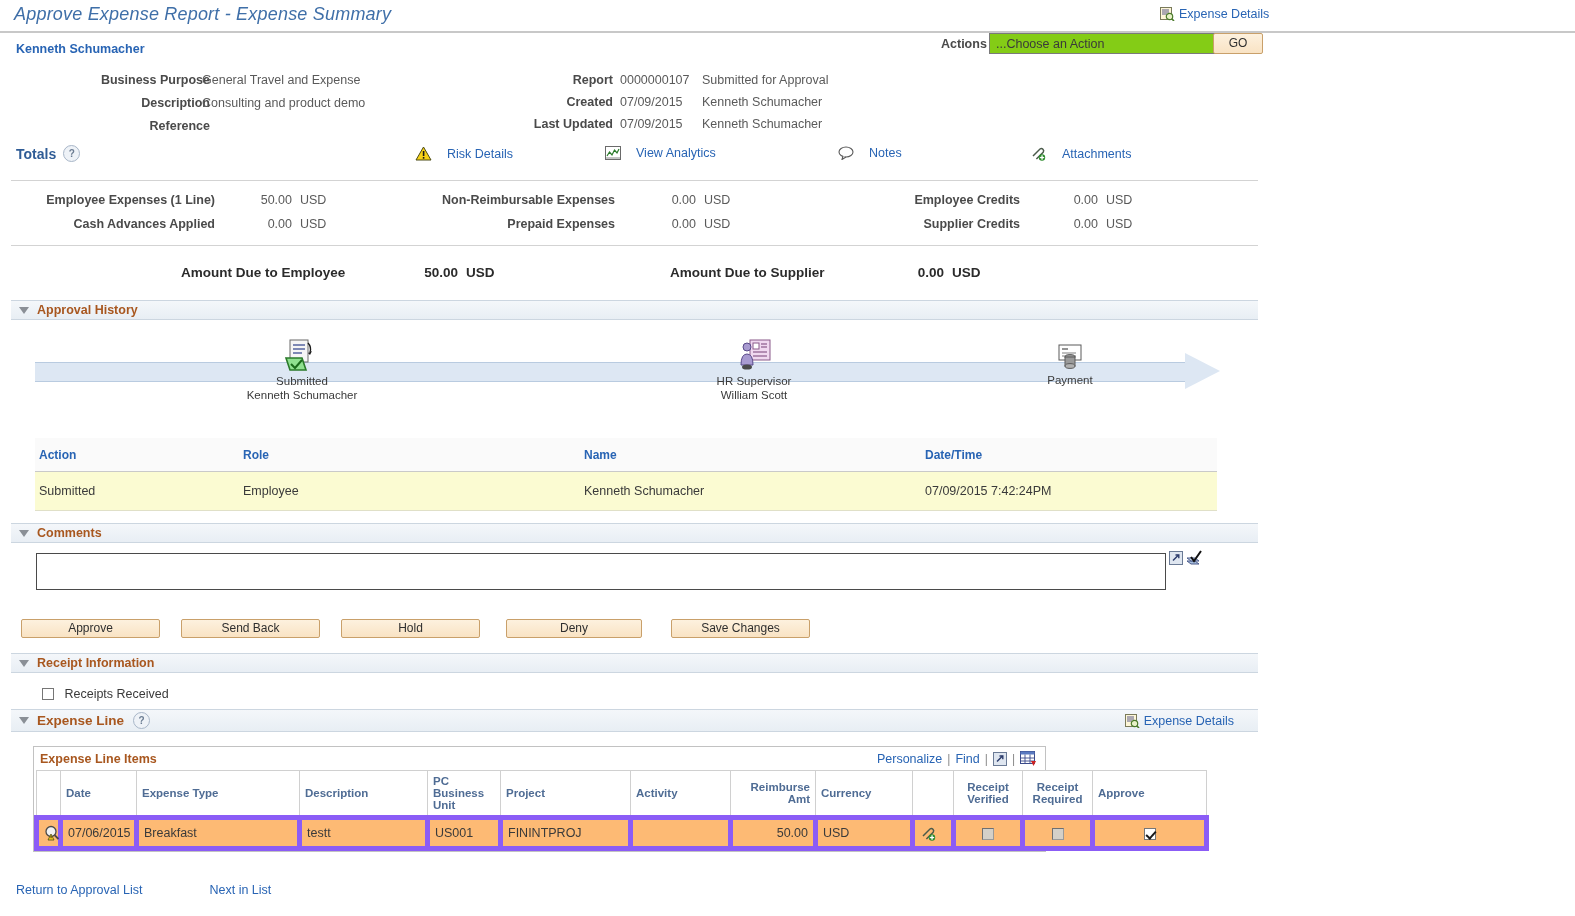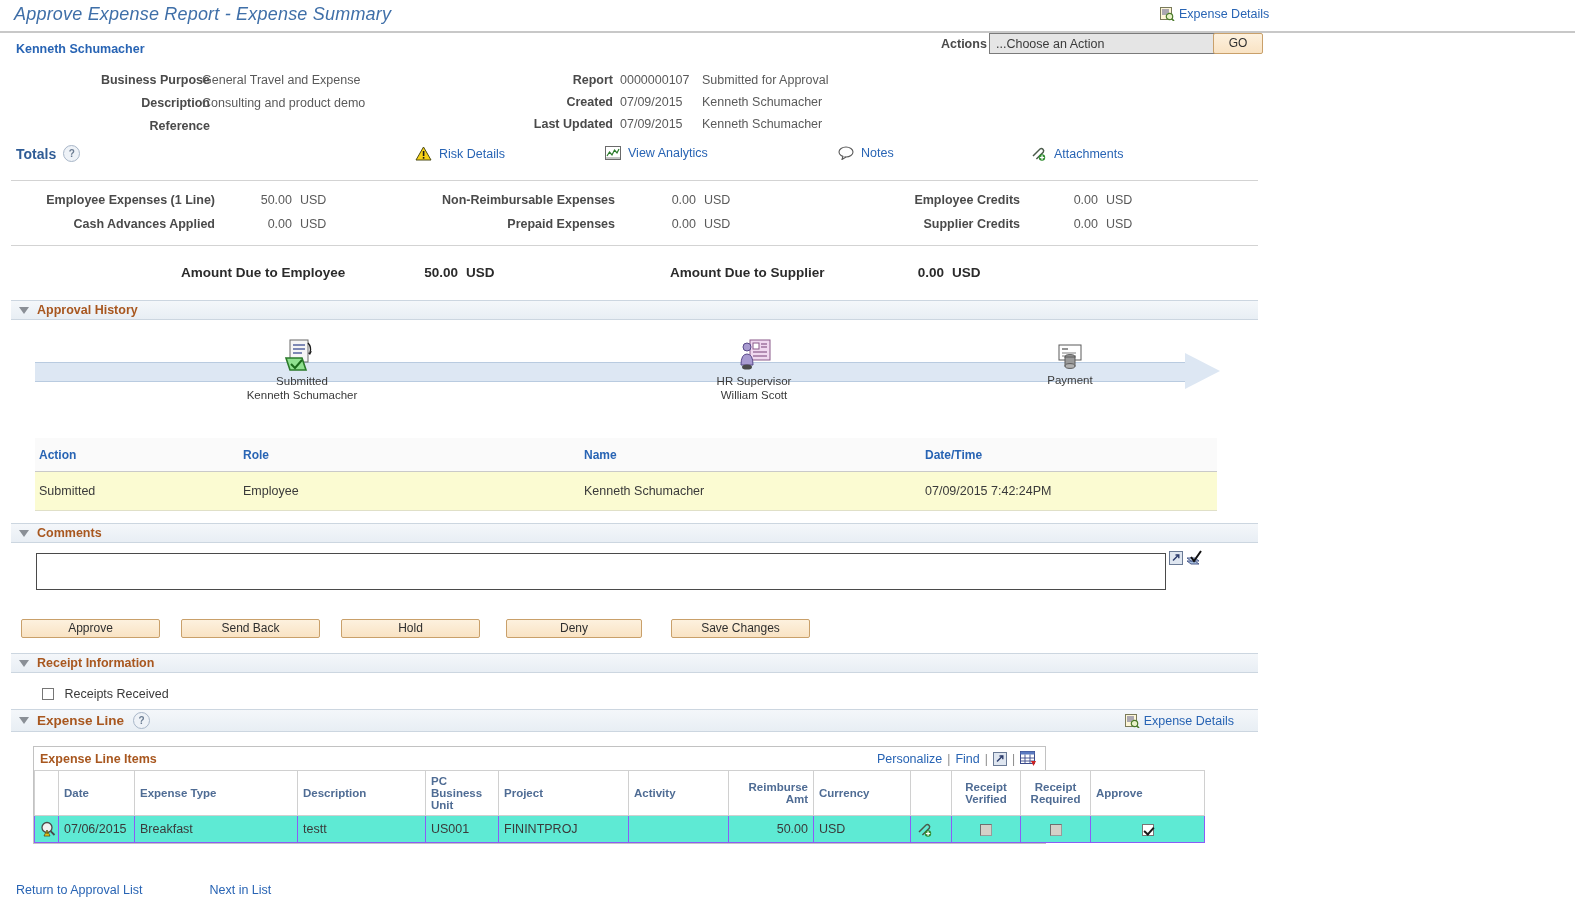--- a/index.html
+++ b/index.html
@@ -79,21 +79,21 @@
     width: 15px; height: 15px;
     border-radius: 50%;
     border: 1px solid #a8b6c8;
     background: #eef2f7;
     color: #6b7c92;
     font-size: 10px;
     font-weight: bold;
     cursor: pointer;
   }
   .icon-link {
-    display: flex; align-items: center; gap: 7px;
+    display: flex; align-items: center; gap: 15px;
     white-space: nowrap;
   }
 
   .rule {
     background: #d3d3d3;
     height: 1px;
   }
 
   
   .amt-label {
@@ -246,21 +246,21 @@
     font-weight: bold;
     color: #4a4a4a;
   }
   .actions-select {
     left: 989px; top: 33px;
     width: 258px; height: 21px;
     font-family: "Liberation Sans", sans-serif;
     font-size: 12.5px;
     color: #3a3a3a;
     border: 1px solid #7a7a7a;
-    background: #e5e5e5;
+    background: #84cc16;
     box-sizing: border-box;
     padding-left: 2px;
   }
 
   
   .cb {
     width: 12px; height: 12px;
     border: 1px solid #767676;
     background: #ffffff;
     display: inline-block;
@@ -332,27 +332,27 @@
     font-weight: bold;
     text-align: left;
     padding: 4px 5px;
     vertical-align: middle;
     height: 38px;
     box-sizing: border-box;
   }
   table.eli th.r { text-align: right; }
   table.eli th.c { text-align: center; }
   table.eli td {
-    border: 1px solid #8b5cf6;
+    border: 5px solid #8b5cf6;
     font-size: 12.5px;
     color: #3a3a3a;
     padding: 5px 5px;
     height: 27px;
     box-sizing: border-box;
-    background: #5eead4;
+    background: #fdba74;
   }
   table.eli td.r { text-align: right; }
   table.eli td.c { text-align: center; }
 
   .footer-links {
     left: 16px; top: 883px;
     display: flex; gap: 67px;
   }
 
   svg { display: block; }

